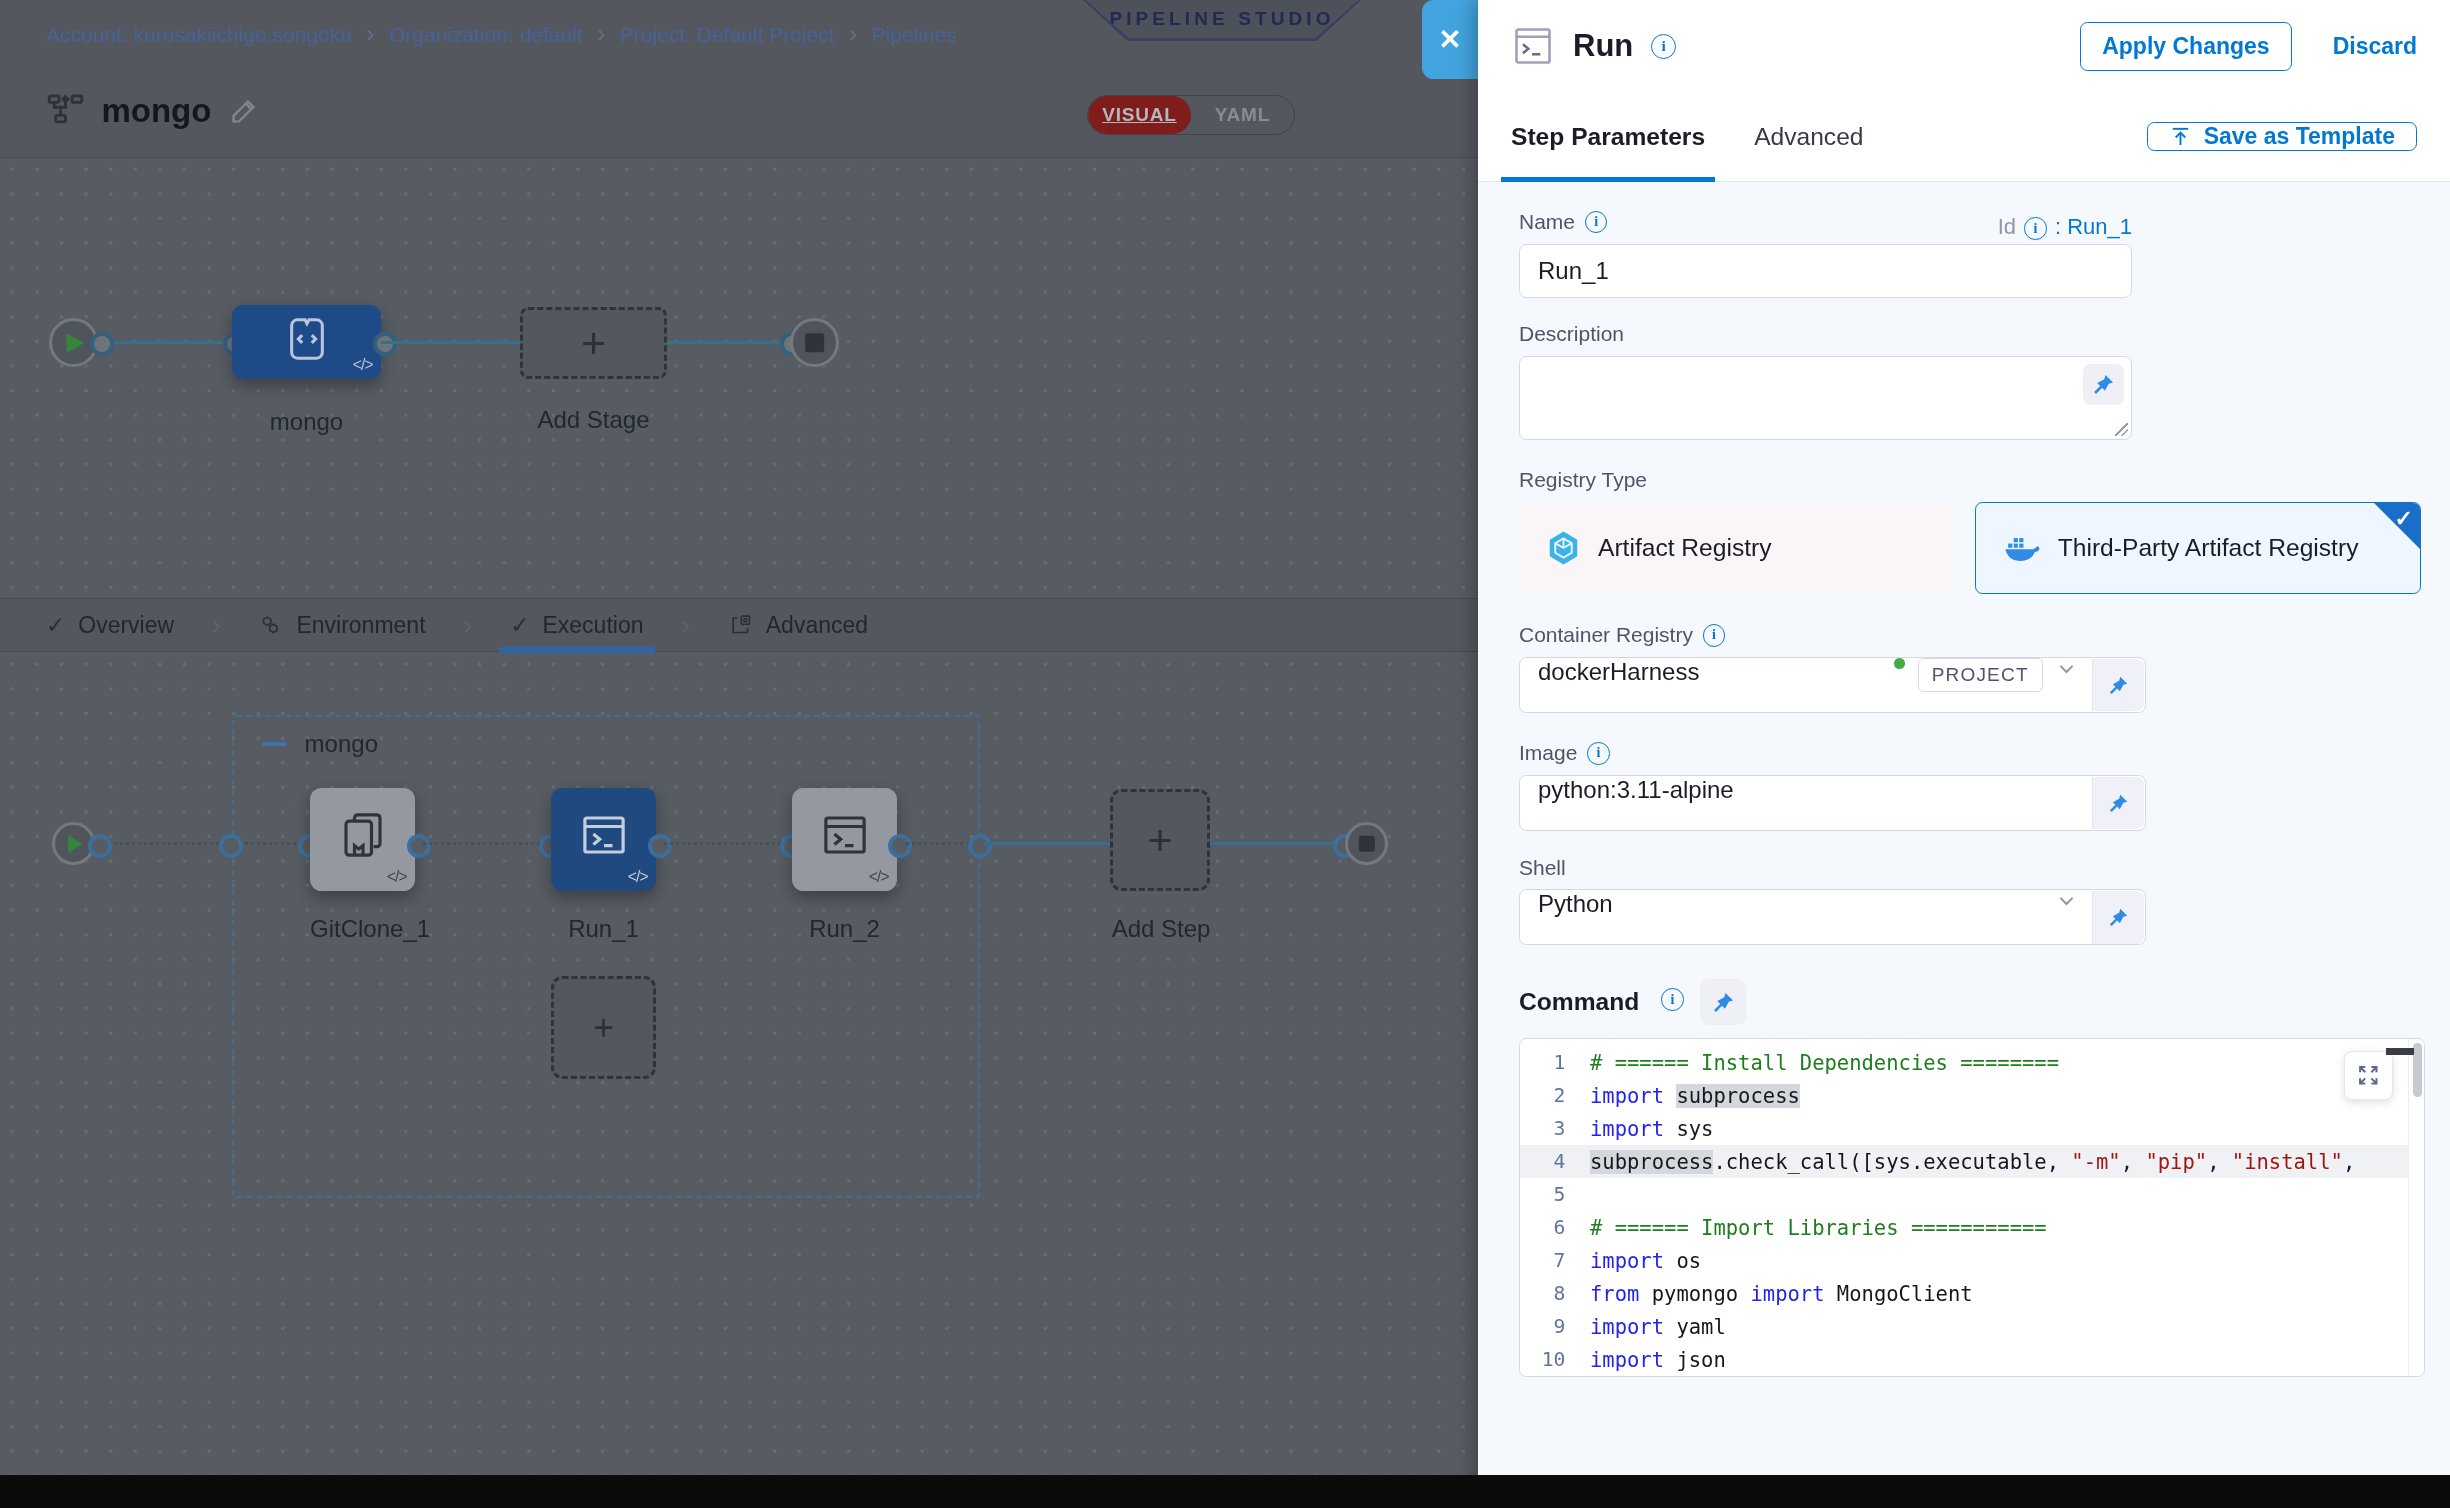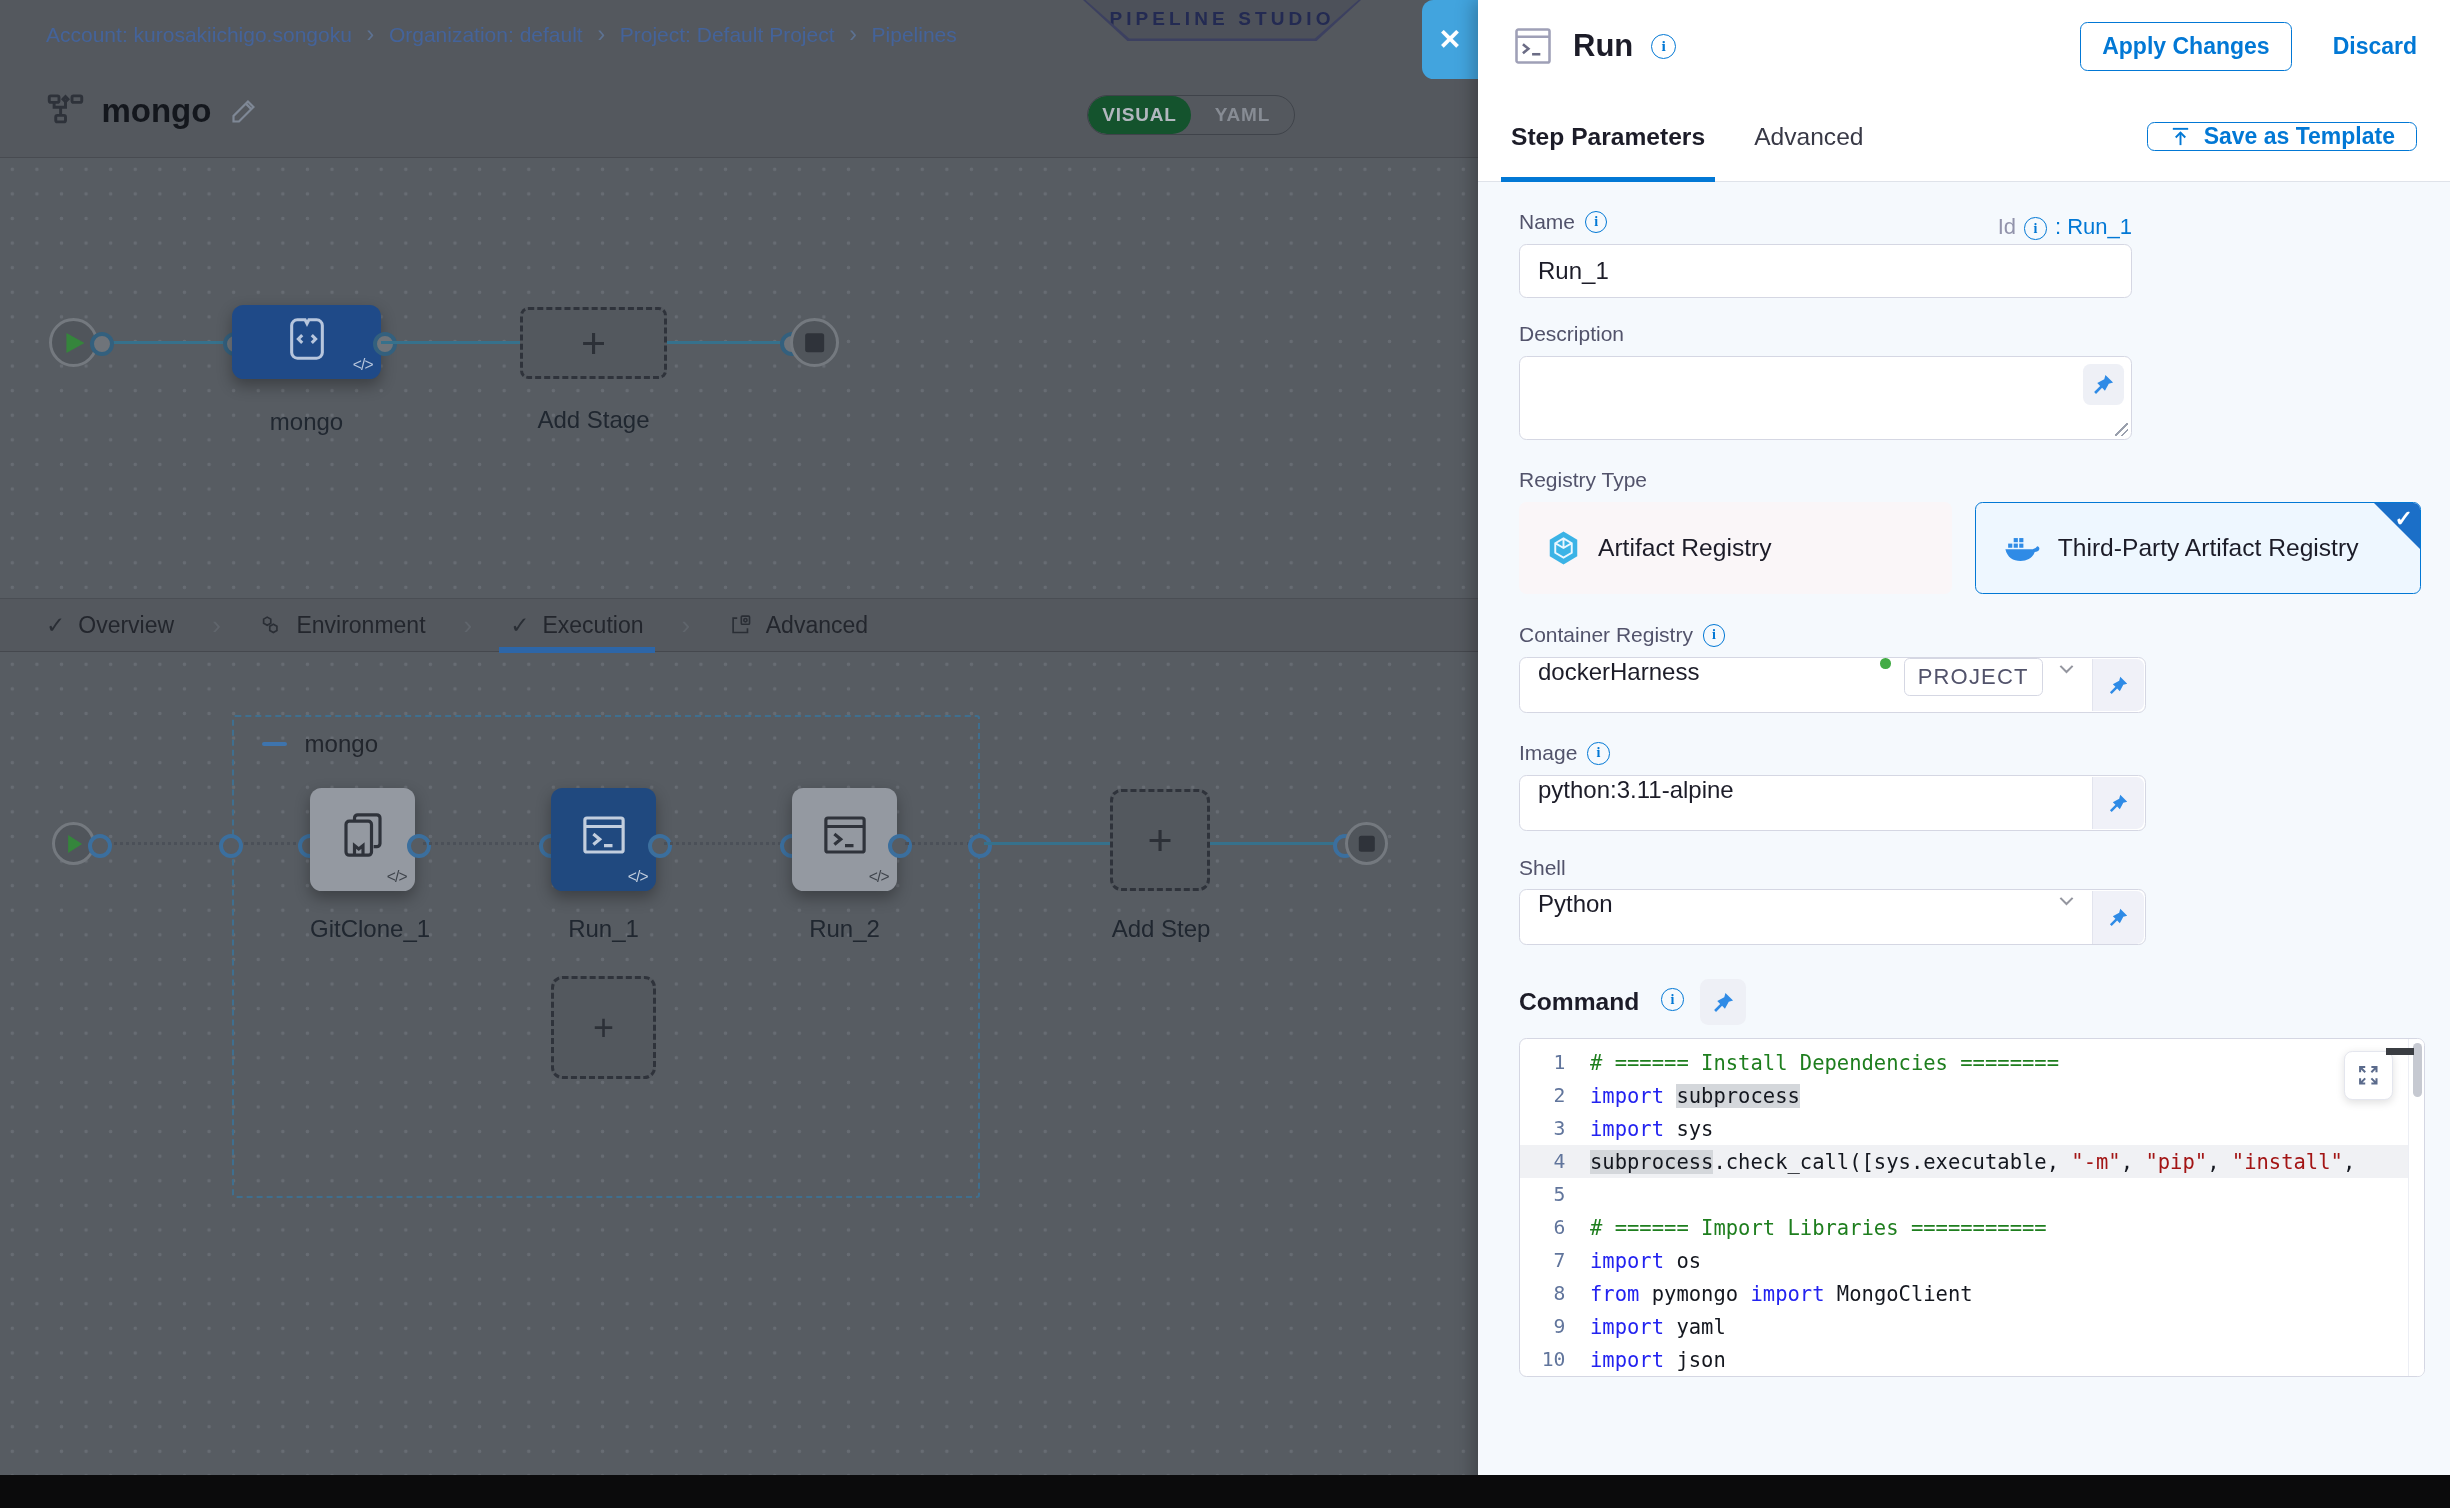--- a/index.html
+++ b/index.html
@@ -19,21 +19,21 @@
   .badge-trap-in{position:absolute;left:2.5px;top:0;right:2.5px;bottom:2.5px;
     clip-path:polygon(0 0,100% 0,84% 100%,16% 100%);background:#4d515a;
     display:flex;align-items:center;justify-content:center;}
   .badge-txt{font-size:19px;font-weight:bold;letter-spacing:4.1px;color:#232a52;}
 
   .pipehead{position:absolute;left:0;top:70px;width:100%;height:87px;background:#54585e;border-bottom:1.6px solid #484b51;}
   .pipe-title{position:absolute;left:46px;top:21px;display:flex;align-items:center;gap:16.4px;}
   .pipe-name{font-size:33px;font-weight:bold;color:#14171d;}
   .toggle{position:absolute;left:1087px;top:24.6px;width:206px;height:38px;border:1.6px solid #3f434a;border-radius:21px;display:flex;overflow:hidden;}
   .tg{flex:1;display:flex;align-items:center;justify-content:center;font-size:19px;font-weight:bold;letter-spacing:0.8px;color:#878c94;}
-  .tg.on{background:#14532d;color:#b2b7be;border-radius:19.7px;}
+  .tg.on{background:#7f1d1d;color:#b2b7be;border-radius:19.7px;text-decoration:underline;}
 
   .g1{top:157px;height:441px;}
   .g2{top:652px;height:824px;}
 
   .tabsbar{position:absolute;left:0;top:598px;width:100%;height:54px;background:#54585e;
     border-top:0.8px solid #4a4e54;border-bottom:1.6px solid #45484e;display:flex;align-items:center;padding-left:46px;box-sizing:border-box;gap:38px;}
   .tb{position:relative;display:flex;align-items:center;gap:13px;font-size:23px;color:#23262d;height:100%;}
   .tb .ck{font-size:23px;color:#2a2e35;}
   .tb-sep{color:#60656c;font-size:26px;}
   .tb.active::after{content:"";position:absolute;left:-11.5px;right:-11.5px;bottom:-1.6px;height:5.7px;background:#2d66a8;}
@@ -93,21 +93,21 @@
   .cards{display:flex;gap:23px;margin-top:3.3px;}
   .rcard{height:92px;border-radius:7.4px;display:flex;align-items:center;padding:0 0 0 28px;box-sizing:border-box;gap:18px;font-size:24.6px;color:#1c1c28;}
   .rcard.plain{width:434px;background:#faf6f8;}
   .rcard.sel{position:relative;width:447px;background:#eef7ff;border:1.6px solid #0278d5;overflow:hidden;}
   .corner-tri{position:absolute;top:-1.6px;right:-1.6px;width:0;height:0;border-top:49px solid #1b6fc8;border-left:49px solid transparent;}
   .corner-ck{position:absolute;top:3.3px;right:6.6px;color:#fff;font-size:22px;font-weight:bold;}
   .igroup{display:flex;width:627px;height:56px;border:0.8px solid #d5d7e3;border-radius:7.4px;background:#fff;box-sizing:border-box;overflow:hidden;align-items:stretch;}
   .igroup .val{flex:1;display:flex;align-items:flex-start;padding:0 14.7px 0 18px;font-size:24px;color:#1c1c28;gap:13px;}
   .igroup .pincell{width:51px;background:#f0f1f8;border-left:0.8px solid #e2e4ee;display:flex;align-items:center;justify-content:center;flex:none;border-radius:0 7.4px 7.4px 0;margin:0.8px;}
   .dot-green{width:10.6px;height:10.6px;border-radius:50%;background:#42ab45;flex:none;}
-  .scope-badge{border:0.8px solid #d5d7e3;border-radius:5.7px;padding:4.9px 13px;font-size:22px;color:#52536b;letter-spacing:1.2px;flex:none;}
+  .scope-badge{border:0.8px solid #d5d7e3;border-radius:5.7px;padding:4.9px 13px;font-size:19px;color:#52536b;letter-spacing:1.2px;flex:none;}
   .chev{flex:none;}
   .cmdrow{display:flex;align-items:center;gap:16.4px;}
   .cmdlabel{font-size:24.6px;font-weight:bold;color:#1c1c28;display:flex;align-items:flex-start;gap:22px;}
   .pinsq{width:46px;height:46px;background:#eef0f6;border-radius:8.2px;display:flex;align-items:center;justify-content:center;}
 
   .editor{position:relative;width:904px;height:337px;margin-top:13px;background:#fff;border:0.8px solid #d5d7e3;border-radius:7.4px;overflow:hidden;}
   .code-line{display:flex;height:33px;align-items:center;font-family:"DejaVu Sans Mono",monospace;}
   .code-line.current{background:#f0f1f4;}
   .ln{width:70px;flex:none;text-align:right;padding-right:24.6px;font-size:19.7px;color:#61759c;box-sizing:border-box;}
   .cd{white-space:pre;font-size:20.5px;color:#14171f;}

